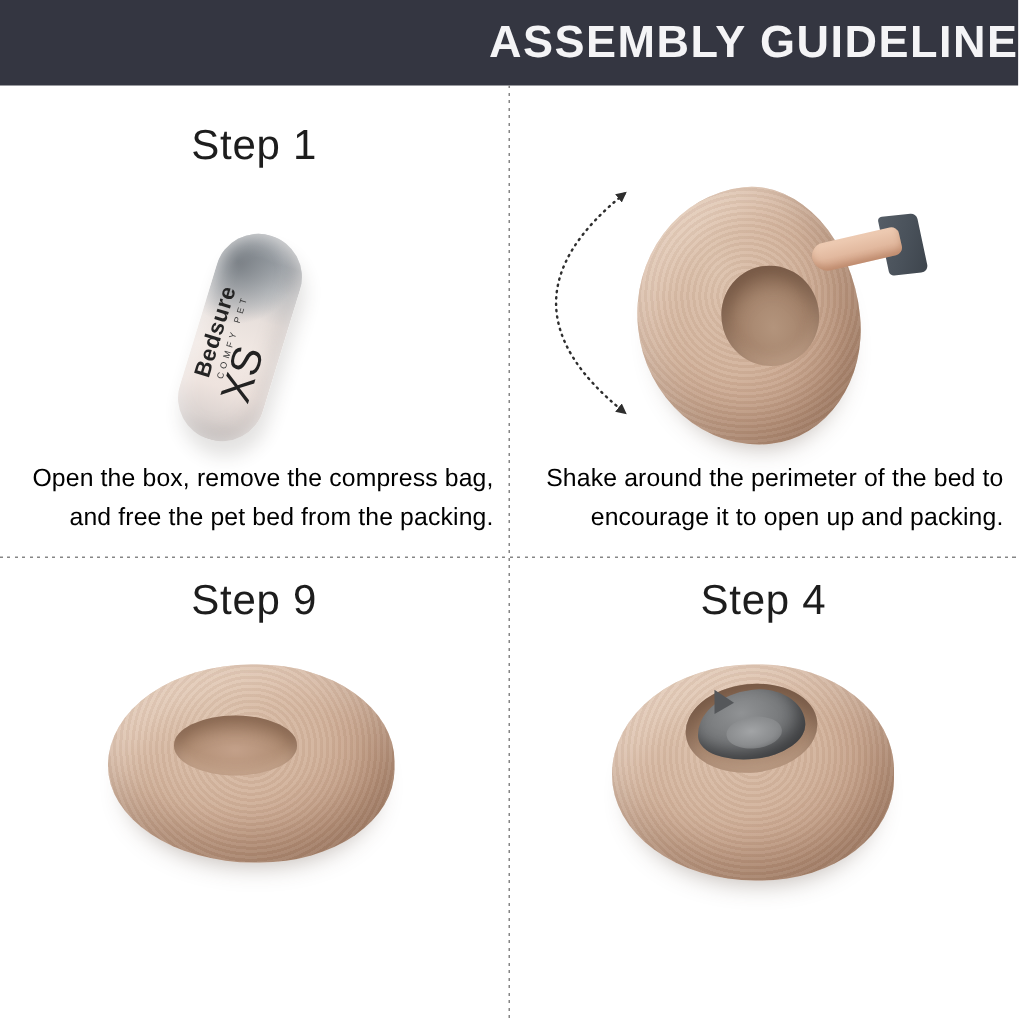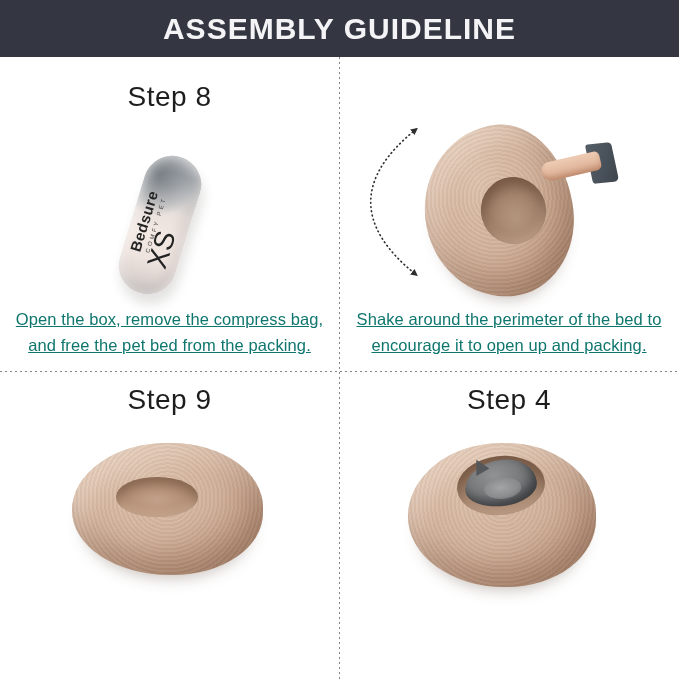--- a/index.html
+++ b/index.html
@@ -4,21 +4,21 @@
 <style>
   * { margin:0; padding:0; box-sizing:border-box; }
   html,body { background:#ffffff; }
   .page {
     position:relative; width:679px; height:679px; overflow:hidden;
     background:#ffffff; font-family:"Liberation Sans", sans-serif;
   }
   
   .header {
     position:absolute; left:0; top:0; width:679px; height:57px;
-    background:#343641; display:flex; align-items:center; justify-content:center;
+    background:#343641; display:flex; align-items:center; justify-content:flex-end;
   }
   .header h1 {
     color:#f4f4f6; font-size:30px; font-weight:700; letter-spacing:1px;
   }
   
   .grid {
     position:absolute; left:0; top:57px; width:679px; height:622px;
     display:grid; grid-template-columns:339px 340px; grid-template-rows:314px 308px;
   }
   .v-divider {
@@ -30,23 +30,23 @@
     background-image:repeating-linear-gradient(to right,#868686 0px,#868686 2px,transparent 2px,transparent 5px);
   }
   .cell { position:relative; overflow:hidden; }
   .step-title {
     position:absolute; left:0; width:100%; text-align:center;
     font-size:28px; font-weight:500; color:#1d1d1d; letter-spacing:0.5px;
   }
   .row1 .step-title { top:24px; }
   .row2 .step-title { top:13px; }
   .caption {
-    position:absolute; left:10px; right:10px; text-align:center;
-    font-size:16.5px; line-height:26px; color:#0f766e;
-    white-space:pre-line; letter-spacing:0.1px;text-decoration:underline;
+    position:absolute; left:10px; right:10px; text-align:right;
+    font-size:16.5px; line-height:26px; color:#000000;
+    white-space:pre-line; letter-spacing:0.1px;
   }
   .row1 .caption { top:249px; }
   .row2 .caption { top:236px; }
   .illus { position:absolute; inset:0; }
 
   
   .bag {
     position:absolute; left:131px; top:97px; width:58px; height:142px;
     transform:rotate(17deg);
   }
@@ -150,21 +150,21 @@
 
   <header class="header">
     <h1>ASSEMBLY GUIDELINE</h1>
   </header>
 
   <div class="grid">
     <div class="v-divider"></div>
     <div class="h-divider"></div>
 
     <section class="cell row1 col1">
-      <h2 class="step-title">Step 8</h2>
+      <h2 class="step-title">Step 1</h2>
       <div class="illus">
         <div class="bag">
           <div class="bag-body"></div>
           <div class="bag-brand">
             <div class="brand-name">Bedsure</div>
             <div class="brand-sub">COMFY PET</div>
           </div>
           <div class="bag-size">XS</div>
         </div>
       </div>

